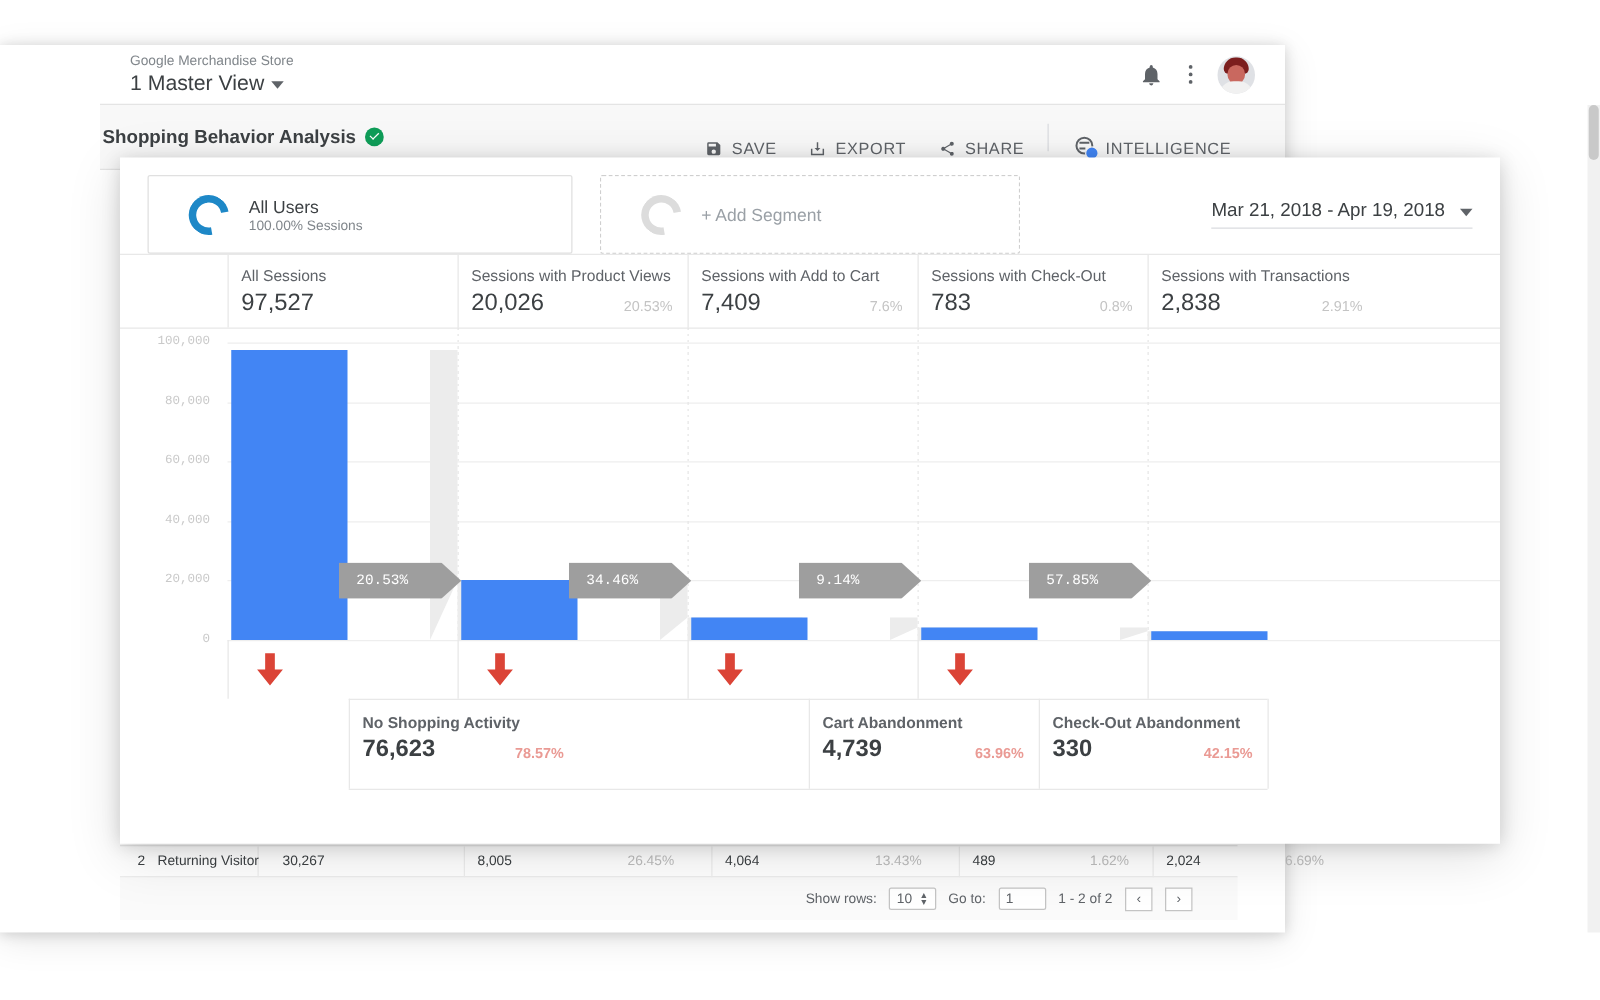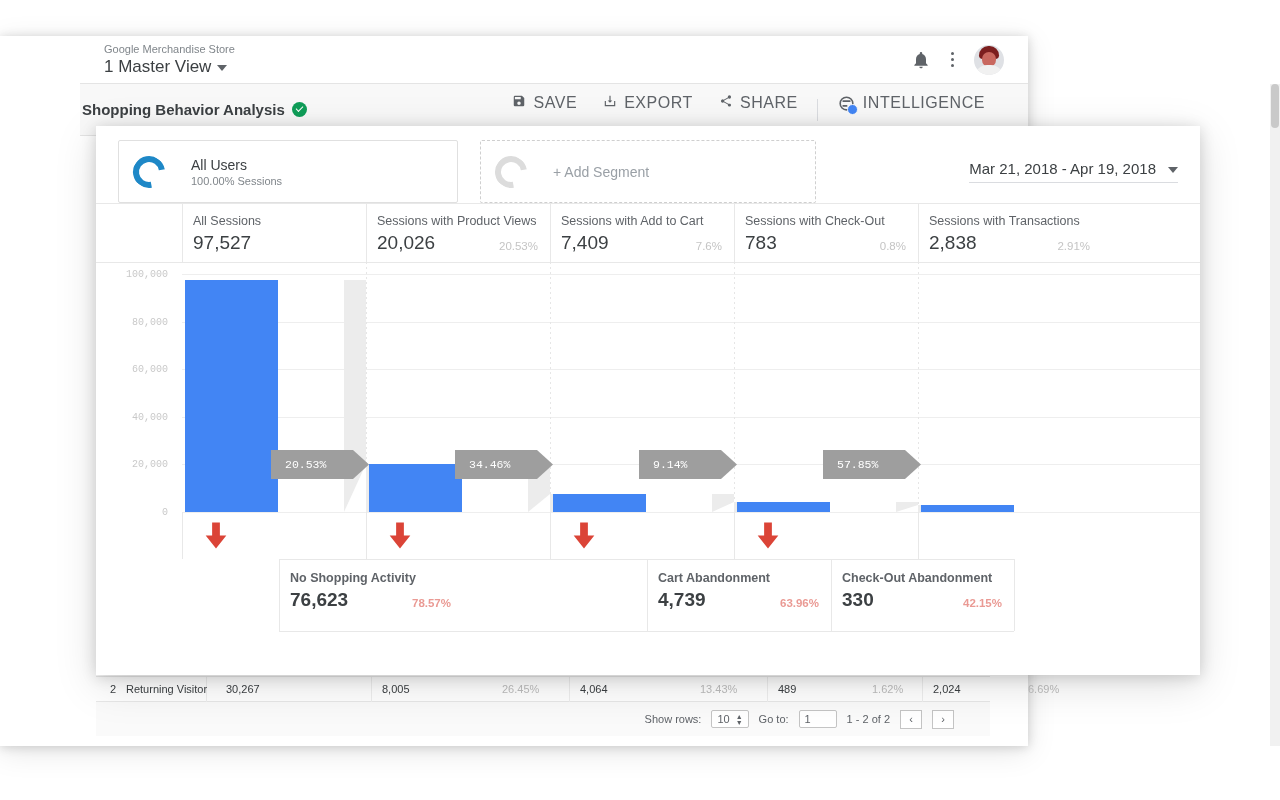--- a/index.html
+++ b/index.html
@@ -105,41 +105,41 @@
     width:15px;height:15px;border-radius:50%;background:#0f9d58;position:relative;display:inline-block;
   }
   .verified::after{
     content:""; position:absolute; left:4px; top:4px; width:6px; height:3px;
     border-left:1.6px solid #fff; border-bottom:1.6px solid #fff; transform:rotate(-45deg);
   }
   .rpt-actions {
     margin-left:auto; display:flex; align-items:center; gap:0px; margin-right:30px;
   }
   .rpt-btn {
-    display:flex; align-items:flex-start; gap:7px; padding: 0 13px; height:32px;
-    font-size:16px; letter-spacing:.55px; color:#5f6368; cursor:pointer;
+    display:flex; align-items:flex-end; gap:7px; padding: 0 13px; height:32px;
+    font-size:13px; letter-spacing:.55px; color:#5f6368; cursor:pointer;
   }
   .rpt-sep { width:1px; height:22px; background:#dadce0; margin: 0 6px; }
   .intel-badge { position:relative; width:19px; height:19px; }
   .intel-badge .dot {
     position:absolute; right:-2px; bottom:-2px; width:11px;height:11px;border-radius:50%;
     background:#4285f4; border:1.5px solid #f8f8f8;
   }
 
   
   .panel {
     position:absolute; left:96px; top:126px; width:1104px; height:549px;
     background:#fff;
     box-shadow: 0 2px 14px rgba(0,0,0,.16), 0 10px 40px rgba(0,0,0,.13);
   }
 
   .seg-row { display:flex; gap:22px; padding: 14px 22px 0 22px; }
   .seg-card {
     width: 340px; height: 63px; border:1px solid #e0e0e0; border-radius:2px;
-    display:flex; align-items:center; padding-left:14px; gap:26px; background:#fff;
+    display:flex; align-items:center; padding-left:32px; gap:16px; background:#fff;
   }
   .seg-card.dashed { border: 1px dashed #cfcfcf; width:336px; }
   .donut {
     width: 32px; height: 32px; border-radius:50%;
     border: 6px solid #1e88c7;
     border-right-color: transparent;
     transform: rotate(35deg);
   }
   .donut.gray { border: 6px solid #dcdcdc; border-right-color: transparent; }
   .seg-name { font-size:14px; color:#3c4043; }

